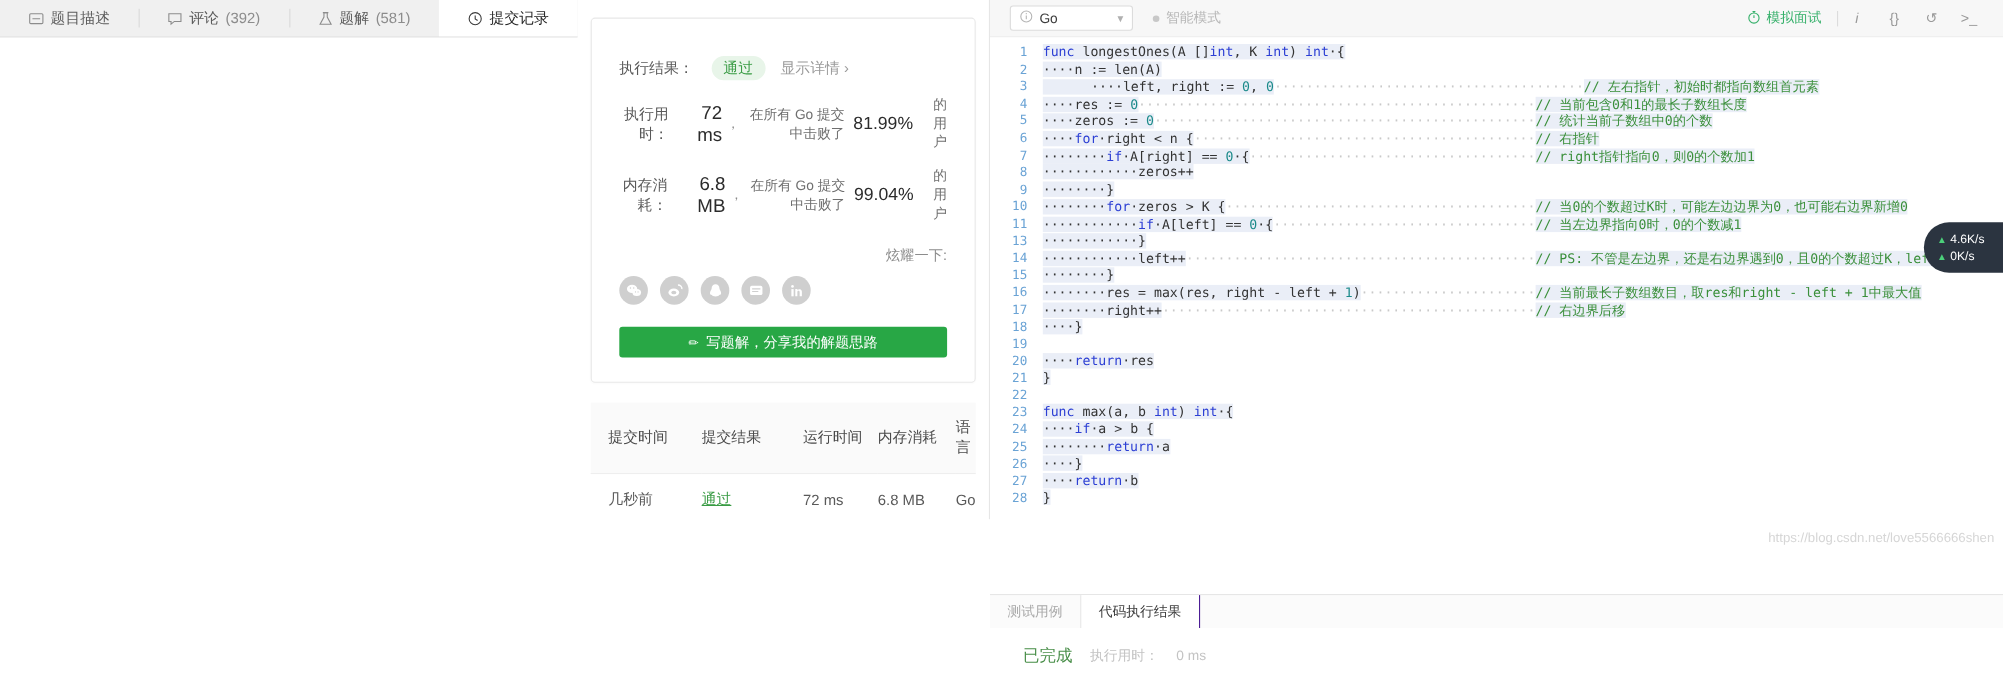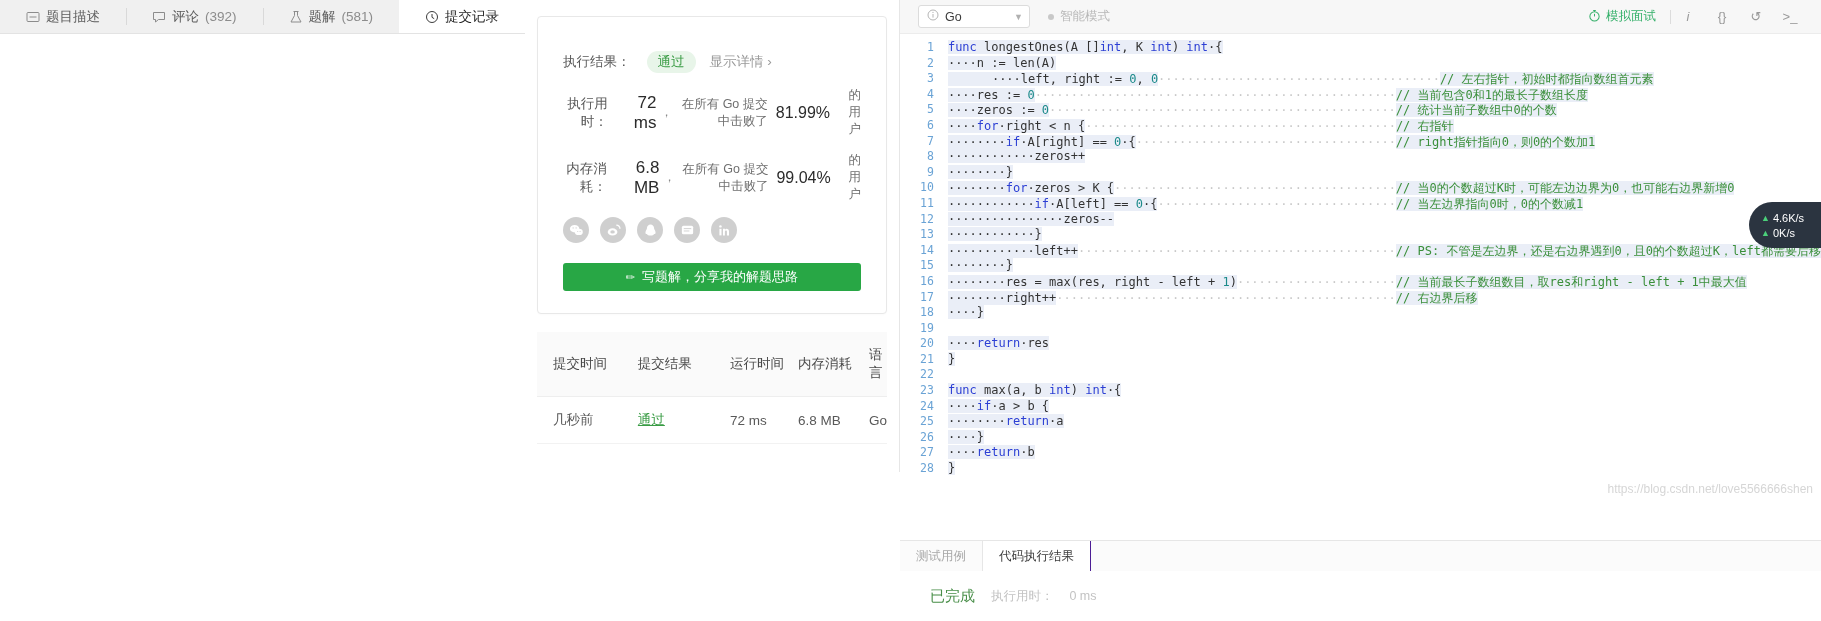--- a/index.html
+++ b/index.html
@@ -207,20 +207,21 @@
 
         <div class="row">
           <span class="lbl">内存消耗：</span>
           <span class="big-val">6.8 MB</span>
           <span class="sep-comma">，</span>
           <span class="inline-txt">在所有 Go 提交中击败了</span>
           <span class="pct">99.04%</span>
           <span class="inline-txt">的用户</span>
         </div>
 
+        <div class="show-off">炫耀一下:</div>
 
         <div class="social">
           <span class="s-ico">
             <svg width="15" height="15" viewBox="0 0 16 16">
                 <ellipse cx="6" cy="6" rx="5" ry="4" fill="#fff"></ellipse>
                 <circle cx="4.4" cy="5.2" r="0.7" fill="#cfcfcf"></circle>
                 <circle cx="7.6" cy="5.2" r="0.7" fill="#cfcfcf"></circle>
                 <ellipse cx="10.5" cy="9.5" rx="4.2" ry="3.4" fill="#fff"></ellipse>
                 <circle cx="9.3" cy="9" r="0.6" fill="#cfcfcf"></circle>
                 <circle cx="11.8" cy="9" r="0.6" fill="#cfcfcf"></circle>
@@ -338,21 +339,20 @@
           <div class="cline"><div class="ln">2</div><div class="ctext"><span class="hl"><span style="color: rgb(51, 51, 51);">····n := len(A)</span></span></div></div>
           <div class="cline"><div class="ln">3</div><div class="ctext"><span class="hl"><span style="color: rgb(51, 51, 51); padding-left: 44px;">····left, right := </span><span class="num">0</span><span style="color: rgb(51, 51, 51);">, </span><span class="num">0</span></span><span class="dots">·······································</span><span class="cm hl">// 左右指针，初始时都指向数组首元素</span></div></div>
           <div class="cline"><div class="ln">4</div><div class="ctext"><span class="hl"><span style="color: rgb(51, 51, 51);">····res := </span><span class="num">0</span></span><span class="dots">··················································</span><span class="cm hl">// 当前包含0和1的最长子数组长度</span></div></div>
           <div class="cline"><div class="ln">5</div><div class="ctext"><span class="hl"><span style="color: rgb(51, 51, 51);">····zeros := </span><span class="num">0</span></span><span class="dots">················································</span><span class="cm hl">// 统计当前子数组中0的个数</span></div></div>
           <div class="cline"><div class="ln">6</div><div class="ctext"><span class="hl"><span style="color: rgb(51, 51, 51);">····</span><span class="kw">for</span><span style="color: rgb(51, 51, 51);">·right &lt; n {</span></span><span class="dots">···········································</span><span class="cm hl">// 右指针</span></div></div>
           <div class="cline"><div class="ln">7</div><div class="ctext"><span class="hl"><span style="color: rgb(51, 51, 51);">········</span><span class="kw">if</span><span style="color: rgb(51, 51, 51);">·A[right] == </span><span class="num">0</span><span style="color: rgb(51, 51, 51);">·{</span></span><span class="dots">····································</span><span class="cm hl">// right指针指向0，则0的个数加1</span></div></div>
           <div class="cline"><div class="ln">8</div><div class="ctext"><span class="hl"><span style="color: rgb(51, 51, 51);">············zeros++</span></span></div></div>
           <div class="cline"><div class="ln">9</div><div class="ctext"><span class="hl"><span style="color: rgb(51, 51, 51);">········}</span></span></div></div>
           <div class="cline"><div class="ln">10</div><div class="ctext"><span class="hl"><span style="color: rgb(51, 51, 51);">········</span><span class="kw">for</span><span style="color: rgb(51, 51, 51);">·zeros &gt; K {</span></span><span class="dots">·······································</span><span class="cm hl">// 当0的个数超过K时，可能左边边界为0，也可能右边界新增0</span></div></div>
           <div class="cline"><div class="ln">11</div><div class="ctext"><span class="hl"><span style="color: rgb(51, 51, 51);">············</span><span class="kw">if</span><span style="color: rgb(51, 51, 51);">·A[left] == </span><span class="num">0</span><span style="color: rgb(51, 51, 51);">·{</span></span><span class="dots">·································</span><span class="cm hl">// 当左边界指向0时，0的个数减1</span></div></div>
-          <div class="cline"><div class="ln">12</div><div class="ctext"><span class="hl"><span style="color: rgb(51, 51, 51);">················zeros--</span></span></div></div>
           <div class="cline"><div class="ln">13</div><div class="ctext"><span class="hl"><span style="color: rgb(51, 51, 51);">············}</span></span></div></div>
           <div class="cline"><div class="ln">14</div><div class="ctext"><span class="hl"><span style="color: rgb(51, 51, 51);">············left++</span></span><span class="dots">············································</span><span class="cm hl">// PS: 不管是左边界，还是右边界遇到0，且0的个数超过K，left都需要后移</span></div></div>
           <div class="cline"><div class="ln">15</div><div class="ctext"><span class="hl"><span style="color: rgb(51, 51, 51);">········}</span></span></div></div>
           <div class="cline"><div class="ln">16</div><div class="ctext"><span class="hl"><span style="color: rgb(51, 51, 51);">········res = max(res, right - left + </span><span class="num">1</span><span style="color: rgb(51, 51, 51);">)</span></span><span class="dots">······················</span><span class="cm hl">// 当前最长子数组数目，取res和right - left + 1中最大值</span></div></div>
           <div class="cline"><div class="ln">17</div><div class="ctext"><span class="hl"><span style="color: rgb(51, 51, 51);">········right++</span></span><span class="dots">···············································</span><span class="cm hl">// 右边界后移</span></div></div>
           <div class="cline"><div class="ln">18</div><div class="ctext"><span class="hl"><span style="color: rgb(51, 51, 51);">····}</span></span></div></div>
           <div class="cline"><div class="ln">19</div><div class="ctext"></div></div>
           <div class="cline"><div class="ln">20</div><div class="ctext"><span class="hl"><span style="color: rgb(51, 51, 51);">····</span><span class="kw">return</span><span style="color: rgb(51, 51, 51);">·res</span></span></div></div>
           <div class="cline"><div class="ln">21</div><div class="ctext"><span class="hl"><span style="color: rgb(51, 51, 51);">}</span></span></div></div>
           <div class="cline"><div class="ln">22</div><div class="ctext"></div></div>

